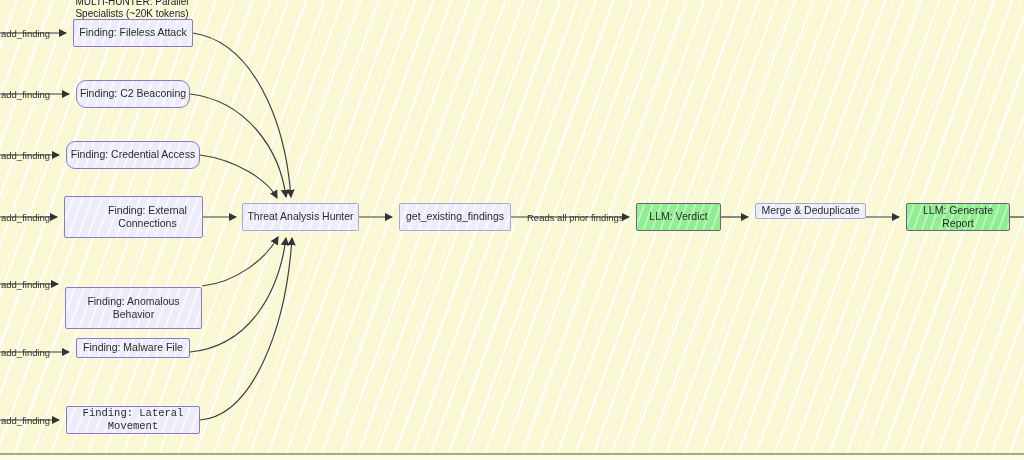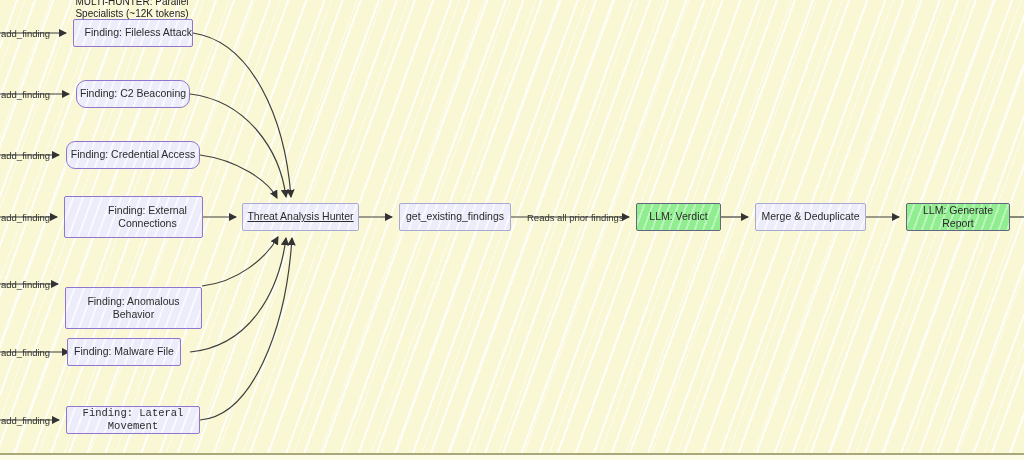--- a/index.html
+++ b/index.html
@@ -70,21 +70,21 @@
 <body>
 
 <div id="stage">
 
   <div id="cluster-bg"></div>
   <div id="cluster-bottom-border"></div>
   <div id="below-cluster"></div>
 
   <div id="cluster-title">
     <div>MULTI-HUNTER: Parallel</div>
-    <div>Specialists (~12K tokens)</div>
+    <div>Specialists (~20K tokens)</div>
   </div>
 
   <svg id="edges" viewBox="0 0 1024 460">
     <defs>
       <marker id="arrow" viewBox="0 0 8 8" refX="7" refY="4" markerWidth="7" markerHeight="7" orient="auto-start-reverse">
         <path d="M0,0 L8,4 L0,8 Z" fill="#333"></path>
       </marker>
     </defs>
     <g stroke="#3f3f3f" stroke-width="1.2" fill="none">
 
@@ -114,51 +114,51 @@
 
   <div class="edge-label" style="left:1px;top:28px;width:46px;">add_finding</div>
   <div class="edge-label" style="left:1px;top:89px;width:46px;">add_finding</div>
   <div class="edge-label" style="left:1px;top:150px;width:46px;">add_finding</div>
   <div class="edge-label" style="left:1px;top:212px;width:46px;">add_finding</div>
   <div class="edge-label" style="left:1px;top:279px;width:46px;">add_finding</div>
   <div class="edge-label" style="left:1px;top:347px;width:46px;">add_finding</div>
   <div class="edge-label" style="left:1px;top:415px;width:46px;">add_finding</div>
   <div class="edge-label" style="left:527px;top:212px;width:92px;">Reads all prior findings</div>
 
-  <div class="node lav" style="left:73px;top:19px;width:120px;height:28px;justify-content:flex-end;">
+  <div class="node lav" style="left:73px;top:19px;width:120px;height:28px;">
     <span>Finding: Fileless Attack</span>
   </div>
   <div class="node lav" style="left:76px;top:80px;width:114px;height:28px;border-radius:10px;">
     <span>Finding: C2 Beaconing</span>
   </div>
   <div class="node lav" style="left:66px;top:141px;width:134px;height:28px;border-radius:9px;">
     <span>Finding: Credential Access</span>
   </div>
   <div class="node lav wrapnarrow" style="left:64px;top:196px;width:139px;height:42px;padding-left:28px;">
     <span>Finding: External Connections</span>
   </div>
   <div class="node lav wrapnarrow" style="left:65px;top:263px;width:137px;height:42px;margin-top:24px;">
     <span>Finding: Anomalous Behavior</span>
   </div>
-  <div class="node lav" style="left:67px;top:338px;width:114px;height:28px;">
+  <div class="node lav" style="left:76px;top:338px;width:114px;height:20px;">
     <span>Finding: Malware File</span>
   </div>
   <div class="node lav" style="left:66px;top:406px;width:134px;height:28px;font-family:Liberation Mono, monospace;">
     <span>Finding: Lateral Movement</span>
   </div>
 
-  <div class="node lav2" style="left:242px;top:203px;width:117px;height:28px;text-decoration:underline;">
+  <div class="node lav2" style="left:242px;top:203px;width:117px;height:28px;">
     <span>Threat Analysis Hunter</span>
   </div>
   <div class="node lav2" style="left:399px;top:203px;width:112px;height:28px;">
     <span>get_existing_findings</span>
   </div>
   <div class="node grn" style="left:636px;top:203px;width:85px;height:28px;">
     <span>LLM: Verdict</span>
   </div>
-  <div class="node lav2" style="left:755px;top:203px;width:111px;height:28px;">
+  <div class="node lav2" style="left:755px;top:203px;width:111px;height:16px;">
     <span>Merge &amp; Deduplicate</span>
   </div>
   <div class="node grn" style="left:906px;top:203px;width:104px;height:28px;">
     <span>LLM: Generate Report</span>
   </div>
 
 </div>
 
 </body></html>

